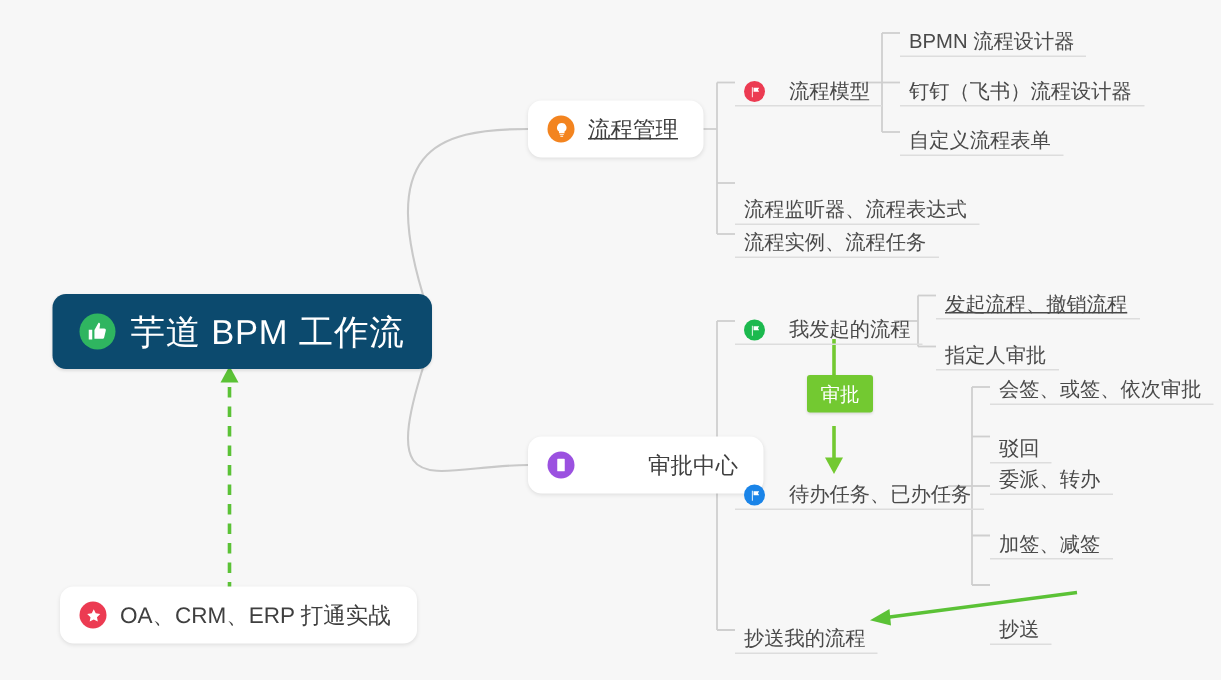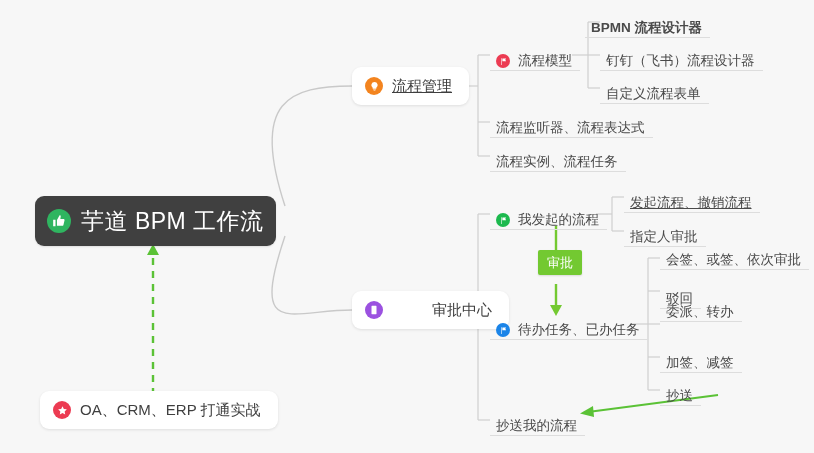--- a/index.html
+++ b/index.html
@@ -10,23 +10,23 @@
     overflow:hidden;
     position:relative;
   }
   #canvas{position:absolute;left:0;top:0;width:814px;height:453px;}
   svg.links{position:absolute;left:0;top:0;width:814px;height:453px;pointer-events:none;}
 
   
   .node{position:absolute;display:flex;align-items:center;white-space:nowrap;}
 
   .root-node{
-    background:#404040;
+    background:#0c4a6e;
     border-radius:9px;
-    padding:0 12px;
+    padding:0 18px;
     height:50px;
     box-shadow:0 1px 2px rgba(0,0,0,.10);
     color:#ffffff;
     font-size:23px;
     letter-spacing:.5px;
   }
   .root-label{margin-left:10px;}
 
   .card-node{
     background:#ffffff;
@@ -42,21 +42,21 @@
   .leaf-node{
     color:#4a4a4a;
     font-size:13.5px;
     height:27px;
     padding:0 8px 0 6px;
     border-bottom:1px solid #dddddd;
     align-items:flex-end;
     padding-bottom:2px;
   }
   .leaf-node .leaf-label{line-height:14px;}
-  .leaf-node.with-icon .leaf-label{margin-left:8px;}
+  .leaf-node.with-icon .leaf-label{margin-left:16px;}
 
   
   .icon{
     display:inline-flex;align-items:center;justify-content:center;
     border-radius:50%;
     flex:0 0 auto;
   }
   .icon svg{display:block;}
   .icon-lg{width:24px;height:24px;}
   .icon-md{width:18px;height:18px;}
@@ -155,31 +155,31 @@
 
   <div class="node leaf-node with-icon" style="left:490px;top:41px;">
     <span class="icon icon-sm ic-red">
       <svg width="9" height="9" viewBox="0 0 24 24" fill="#ffffff">
         <path d="M6 3h1.6v18H6zM9 4h10l-2.3 3.6L19 11H9z"></path>
       </svg>
     </span>
     <span class="leaf-label">流程模型</span>
   </div>
 
-  <div class="node leaf-node" style="left:585px;top:8px;font-weight:bold;">
+  <div class="node leaf-node" style="left:600px;top:8px;">
     <span class="leaf-label">BPMN 流程设计器</span>
   </div>
   <div class="node leaf-node" style="left:600px;top:41px;">
     <span class="leaf-label">钉钉（飞书）流程设计器</span>
   </div>
   <div class="node leaf-node" style="left:600px;top:74px;">
     <span class="leaf-label">自定义流程表单</span>
   </div>
 
-  <div class="node leaf-node" style="left:490px;top:108px;">
+  <div class="node leaf-node" style="left:490px;top:120px;">
     <span class="leaf-label">流程监听器、流程表达式</span>
   </div>
   <div class="node leaf-node" style="left:490px;top:142px;">
     <span class="leaf-label">流程实例、流程任务</span>
   </div>
 
   <div class="node card-node" style="left:352px;top:291px;gap:40px;">
     <span class="icon icon-md ic-purple">
       <svg width="10" height="10" viewBox="0 0 24 24" fill="#ffffff">
         <path d="M7 2h10a1 1 0 0 1 1 1v18a1 1 0 0 1-1 1H7a1 1 0 0 1-1-1V3a1 1 0 0 1 1-1zm2 5h6v1.6H9zm0 4h6v1.6H9zm0 4h4v1.6H9z"></path>
@@ -215,27 +215,27 @@
     </span>
     <span class="leaf-label">待办任务、已办任务</span>
   </div>
 
   <div class="node leaf-node" style="left:660px;top:240px;">
     <span class="leaf-label">会签、或签、依次审批</span>
   </div>
   <div class="node leaf-node" style="left:660px;top:279px;">
     <span class="leaf-label">驳回</span>
   </div>
-  <div class="node leaf-node" style="left:660px;top:292px;">
+  <div class="node leaf-node" style="left:660px;top:300px;">
     <span class="leaf-label">委派、转办</span>
   </div>
   <div class="node leaf-node" style="left:660px;top:343px;">
     <span class="leaf-label">加签、减签</span>
   </div>
-  <div class="node leaf-node" style="left:660px;top:376px;">
+  <div class="node leaf-node" style="left:660px;top:400px;">
     <span class="leaf-label">抄送</span>
   </div>
 
   <div class="node leaf-node" style="left:490px;top:406px;">
     <span class="leaf-label">抄送我的流程</span>
   </div>
 
   <div class="node card-node" style="left:40px;top:391px;">
     <span class="icon icon-md ic-star">
       <svg width="11" height="11" viewBox="0 0 24 24" fill="#ffffff">

